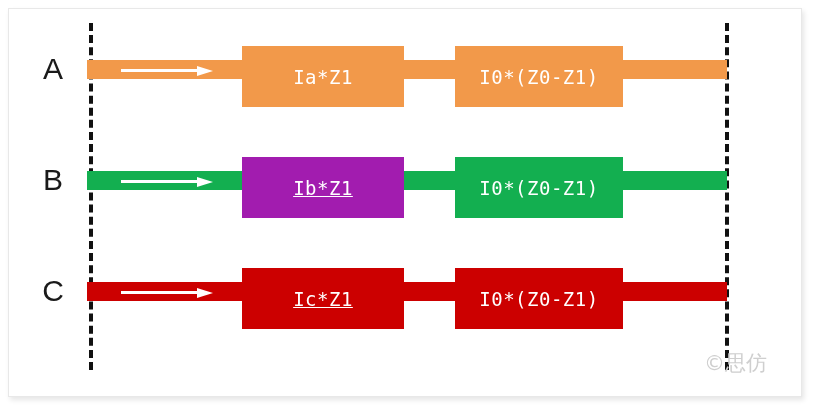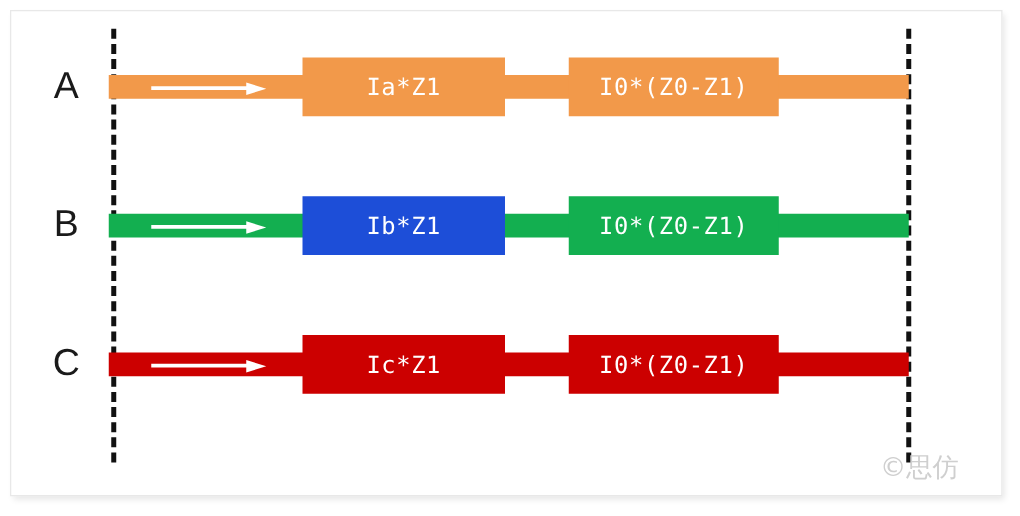--- a/index.html
+++ b/index.html
@@ -71,21 +71,21 @@
     left: 78px;
     top: 21px;
     width: 640px;
     height: 19px;
   }
 
   
   .block {
     position: absolute;
     top: 7px;
-    height: 47px;
+    height: 61px;
     display: flex;
     align-items: center;
     justify-content: center;
     color: #ffffff;
     font-family: "DejaVu Sans Mono", "Liberation Mono", monospace;
     font-size: 19px;
     letter-spacing: 0.5px;
     white-space: nowrap;
   }
   .block.b1 { left: 233px; width: 162px; }
@@ -115,21 +115,21 @@
     height: 0;
     border-top: 5px solid transparent;
     border-bottom: 5px solid transparent;
     border-left: 16px solid #ffffff;
   }
 
   
   .watermark {
     position: absolute;
     right: 34px;
-    bottom: 7px;
+    bottom: 18px;
     text-align: center;
     color: #cfcfcf;
     font-family: "DejaVu Sans", sans-serif;
     font-size: 21px;
     line-height: 30px;
     user-select: none;
   }
   .watermark div { white-space: nowrap; }
 </style>
 </head>
@@ -151,32 +151,32 @@
     <div class="block b2" style="background:#F2994A;">I0*(Z0-Z1)</div>
   </div>
 
   <div class="row b">
     <div class="phase-label">B</div>
     <div class="conductor" style="background:#13AF50;"></div>
     <div class="arrow">
       <div class="shaft"></div>
       <div class="head"></div>
     </div>
-    <div class="block b1" style="background:#1d4ed8;">Ib*Z1</div>
+    <div class="block b1" style="background:#a21caf;text-decoration:underline;">Ib*Z1</div>
     <div class="block b2" style="background:#13AF50;">I0*(Z0-Z1)</div>
   </div>
 
   <div class="row c">
     <div class="phase-label">C</div>
     <div class="conductor" style="background:#CC0000;"></div>
     <div class="arrow">
       <div class="shaft"></div>
       <div class="head"></div>
     </div>
-    <div class="block b1" style="background:#CC0000;">Ic*Z1</div>
+    <div class="block b1" style="background:#CC0000;text-decoration:underline;">Ic*Z1</div>
     <div class="block b2" style="background:#CC0000;">I0*(Z0-Z1)</div>
   </div>
 
   <div class="watermark">
     <div>©思仿</div>
   </div>
 
 </div>
 
 </body></html>

